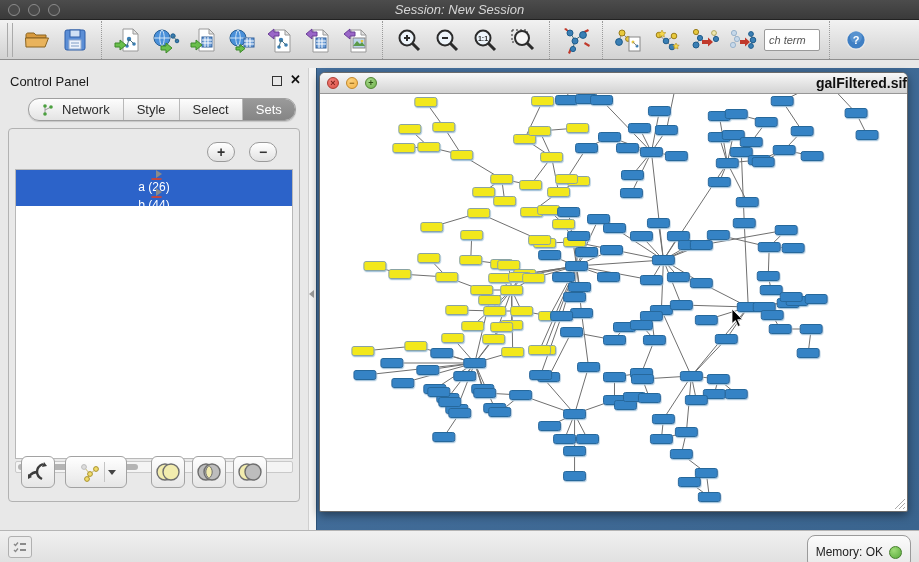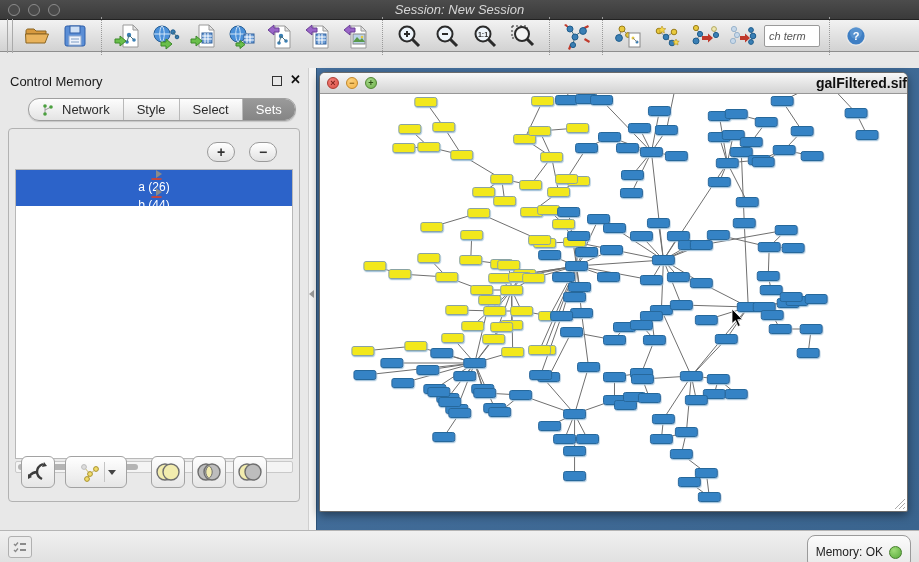--- a/index.html
+++ b/index.html
@@ -11,21 +11,21 @@
   .titlebar { position:absolute; top:0; left:0; right:0; height:20px;
     background:linear-gradient(#4c4c4c,#3a3a3a); border-bottom:1px solid #222;
     display:flex; align-items:center;font-style:italic; }
   .traffic { display:flex; gap:8px; margin-left:8px; }
   .tl-circle { width:12px; height:12px; border-radius:50%; background:#4a4a4a;
     border:1px solid #8b8b8b; }
   .win-title { position:absolute; left:0; right:0; text-align:center; color:#d6d6d6;
     font-size:13px; pointer-events:none; }
 
   
-  .toolbar { position:absolute; top:20px; left:0; right:0; height:32px;
+  .toolbar { position:absolute; top:20px; left:0; right:0; height:40px;
     background:linear-gradient(#f2f2f2,#d2d2d2); border-bottom:1px solid #8e8e8e;
     display:flex; align-items:center; gap:4px; padding:0 4px; }
   .tb-handle { width:6px; height:34px; border-left:1px solid #aaa; border-right:1px solid #aaa; margin:0 3px; }
   .tb-sep { width:1px; height:38px; border-left:1px dotted #9a9a9a; margin:0 5px; }
   .tb-btn { width:34px; height:38px; display:flex; align-items:center; justify-content:center;
     border-radius:4px; }
   .tb-btn svg { display:block; }
   .tb-search { width:56px; height:22px; border:1px solid #9a9a9a; border-radius:2px;
     background:#fff; font-style:italic; font-size:11px; color:#555; padding:0 4px;
     font-family:"Liberation Sans", sans-serif; }
@@ -356,21 +356,21 @@
         <circle cx="12" cy="9" r="6" fill="#6ba3d8" opacity="0.55"></circle>
         <text x="12" y="16" font-size="11" font-weight="bold" text-anchor="middle" fill="#fff" font-family="Liberation Sans, sans-serif">?</text>
       </svg>
     </div>
   </div>
 
   <div class="main">
 
     <div class="control-panel">
       <div class="cp-header">
-        <span class="cp-title">Control Memory</span>
+        <span class="cp-title">Control Panel</span>
         <span class="cp-float"></span>
         <span class="cp-close">✕</span>
       </div>
 
       <div class="cp-tabs">
         <div class="cp-tab">
           <svg width="12" height="12" viewBox="0 0 12 12">
             <line x1="3" y1="2" x2="3" y2="10" stroke="#9a9a9a"></line>
               <line x1="3" y1="6" x2="9" y2="3" stroke="#9a9a9a"></line>
             <circle cx="3" cy="2" r="1.8" fill="#4ba03f"></circle>

